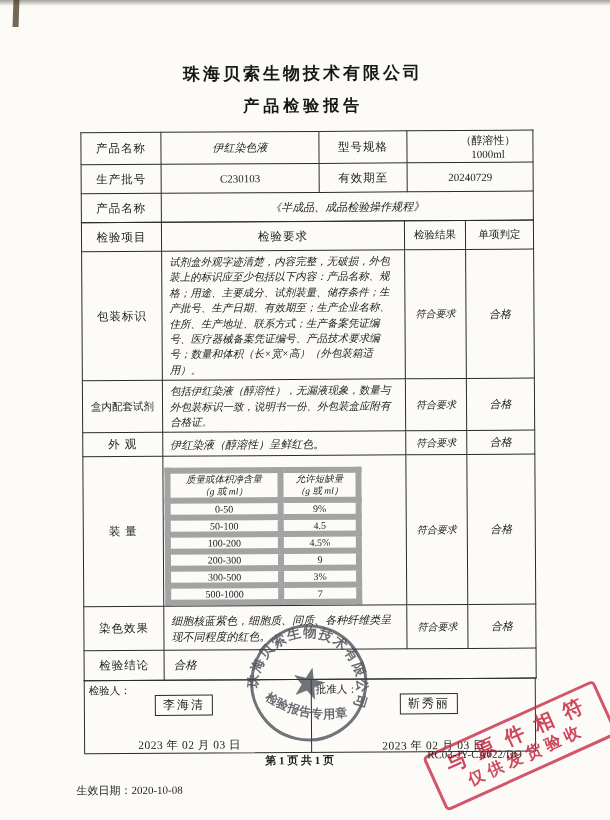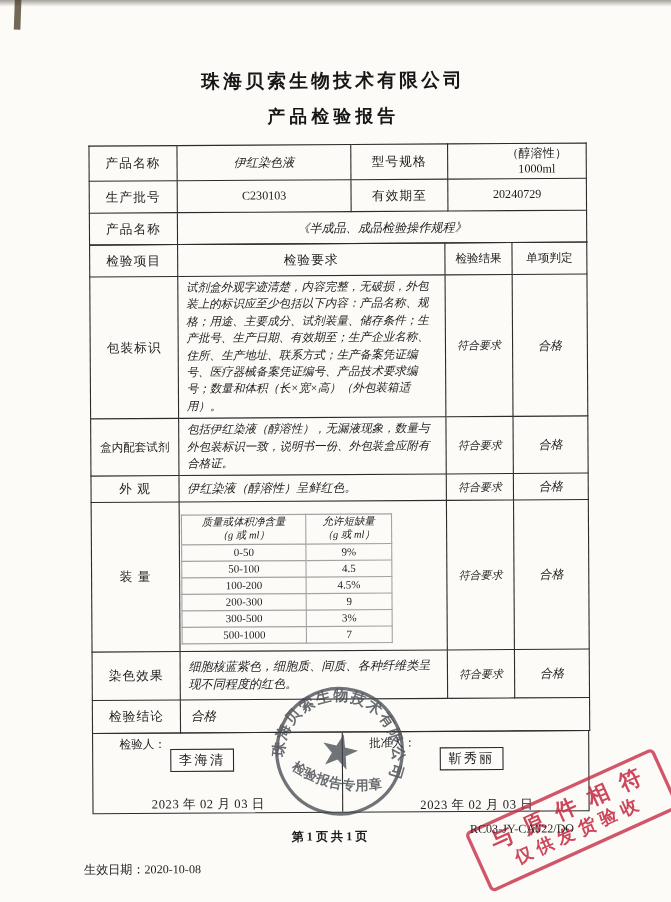--- a/index.html
+++ b/index.html
@@ -31,29 +31,29 @@
   .t2 { margin-top:-1px; }
   .lbl { text-align:center; font-size:11.5px; letter-spacing:1px; }
   .ctr { text-align:center; }
   .kai { font-style:italic; }
   .req { font-size:10.5px; line-height:15.4px; padding:3px 6px 2px 7px; text-align:left; }
   .spec-cell { font-size:11px; line-height:14px;padding-left:36px; }
   .conclusion-cell { padding-left:9px; font-size:11.5px; }
 
   
   .qty-table { border-collapse:collapse; table-layout:fixed; width:191px; margin:2px 0 0 1px; }
-  .qty-table td { border:1px solid #a3a3a3; text-align:center; font-size:9.5px; }
+  .qty-table td { border:6px solid #a3a3a3; text-align:center; font-size:9.5px; }
   .qty-head { height:27px; line-height:12px; font-size:9.5px; }
   .qty-row td { height:15px; font-size:10px; font-style:normal; }
 
   
   .sig-block { position:relative; width:452px; height:74px;
     border:1px solid #2c2c2c; margin-top:-1px; }
   .sig-divider { position:absolute; left:226px; top:0; width:1px; height:100%; background:#2c2c2c; }
-  .sig-label { position:absolute; font-size:10.5px; color:#1c1c1c;margin-left:20px; }
+  .sig-label { position:absolute; font-size:10.5px; color:#1c1c1c; }
   .name-stamp { position:absolute; border:1.5px solid #2a2a2a; padding:1px 7px;
     font-size:12px; letter-spacing:2px; color:#222; background:rgba(255,255,255,.25); }
   .sig-date { position:absolute; font-size:11.5px; color:#1c1c1c; letter-spacing:.5px; }
 
   
   .seal { position:absolute; left:244px; top:620px; width:126px; height:126px; opacity:.88; }
 
   
   .red-stamp { position:absolute; left:424px; top:717px; width:188px; height:60px;
     border:3px solid rgba(198,45,70,.8); border-radius:5px;

